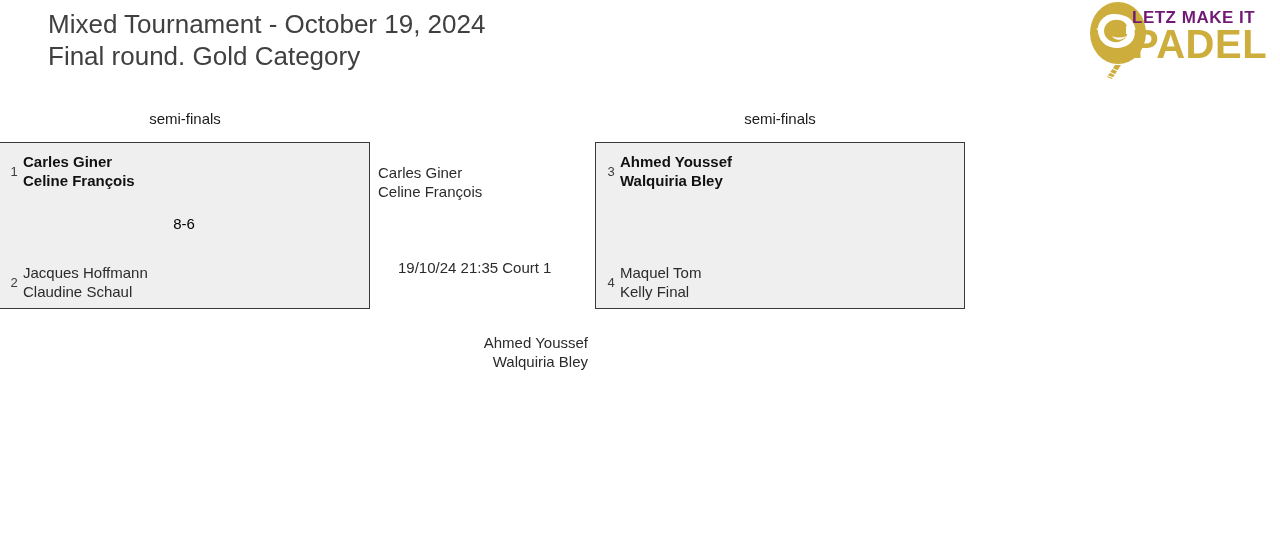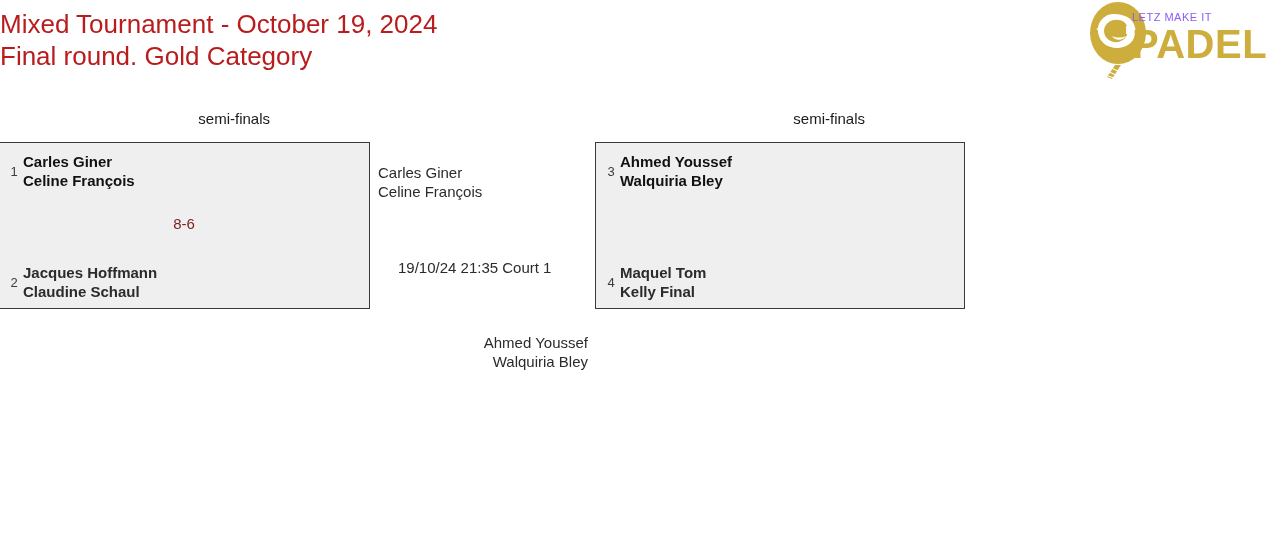--- a/index.html
+++ b/index.html
@@ -16,22 +16,23 @@
   
   .title-block {
     position: absolute;
     left: 0px;
     top: 8px;
     line-height: 32px;
   }
   .title-line {
     font-size: 26px;
     font-weight: 400;
-    color: #b91c1c;
-    white-space: nowrap;
+    color: #404040;
+    white-space: nowrap;
+    margin-left: 48px;
   }
 
   
   .logo {
     position: absolute;
     left: 1082px;
     top: 2px;
     width: 196px;
     height: 78px;
   }
@@ -42,43 +43,43 @@
     width: 76px;
     height: 78px;
   }
   .logo-text {
     position: absolute;
     left: 50px;
     top: 6px;
     width: 146px;
   }
   .logo-text-top {
-    font-size: 11px;
-    font-weight: 400;
+    font-size: 17px;
+    font-weight: 700;
     letter-spacing: 0.5px;
-    color: #8b5cf6;
+    color: #701a75;
     line-height: 19px;
     white-space: nowrap;
   }
   .logo-text-bottom {
     font-size: 40px;
     font-weight: 700;
     letter-spacing: 0.5px;
     color: #cdae3c;
     line-height: 34px;
     white-space: nowrap;
   }
 
   
   .round-label {
     position: absolute;
     font-size: 15px;
     font-weight: 400;
     color: #1a1a1a;
-    text-align: right;
+    text-align: center;
     white-space: nowrap;
   }
   .round-left  { left: 100px; top: 110px; width: 170px; }
   .round-final { left: 398px; top: 110px; width: 170px; }
   .round-right { left: 695px; top: 110px; width: 170px; }
 
   
   .match-box {
     position: absolute;
     background: #efefef;
@@ -108,31 +109,31 @@
   }
   .players {
     line-height: 19px;
     white-space: nowrap;
   }
   .player {
     font-size: 15px;
     color: #1a1a1a;
   }
   .winner .player { font-weight: 700; color: #111111; }
-  .loser  .player { font-weight: 700; color: #2b2b2b; }
+  .loser  .player { font-weight: 400; color: #2b2b2b; }
 
   .score {
     position: absolute;
     top: 72px;
     left: 0;
     width: 100%;
     text-align: center;
     font-size: 15px;
     font-weight: 400;
-    color: #7f1d1d;
+    color: #000000;
   }
 
   
   .final-top {
     position: absolute;
     left: 378px;
     top: 163px;
     line-height: 19px;
     white-space: nowrap;
     text-align: left;

